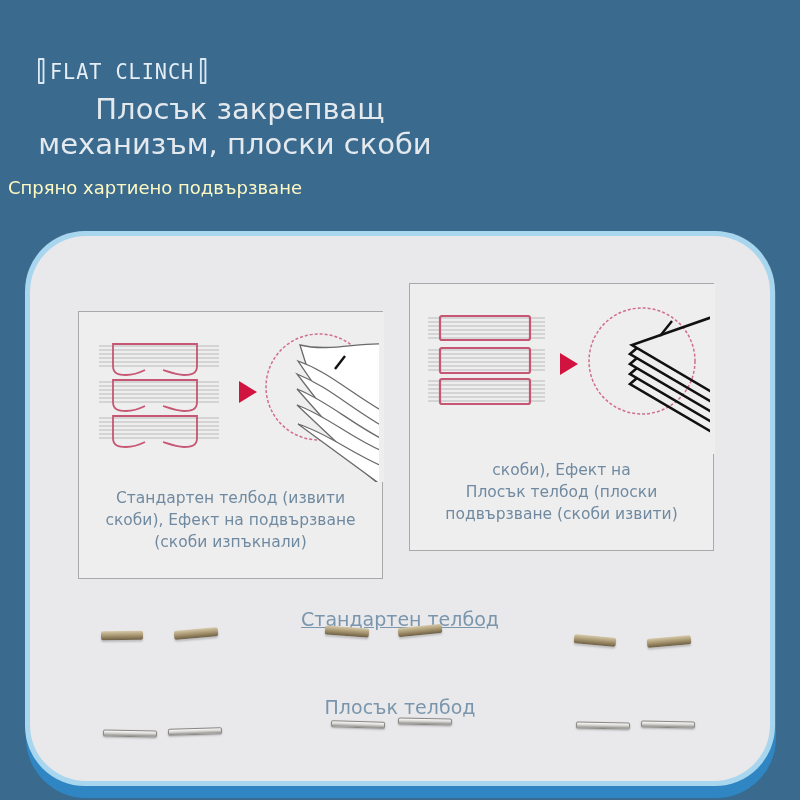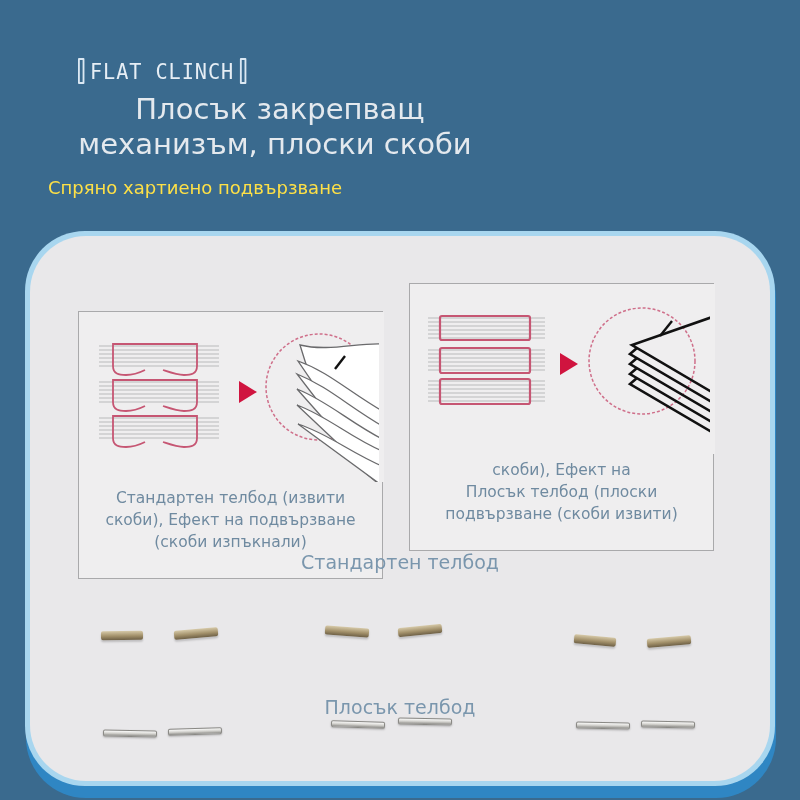--- a/index.html
+++ b/index.html
@@ -2,41 +2,41 @@
 <html><head>
 <meta charset="utf-8">
 <style>
   * { box-sizing: border-box; margin: 0; padding: 0; }
   html, body { width: 800px; height: 800px; overflow: hidden; }
   body {
     background: #3a6a8e;
     font-family: "DejaVu Sans", sans-serif;
     position: relative;
   }
-  .hero { position: absolute; left: 0; top: 0; width: 712px; height: 220px; margin-left: 40px; }
+  .hero { position: absolute; left: 0; top: 0; width: 712px; height: 220px; }
   .brand {
     position: absolute; left: 38px; top: 58px;
     color: #e6eef5; font-family: "DejaVu Sans Mono", monospace;
     font-size: 22px; letter-spacing: 1px; font-weight: 300;
     display: flex; align-items: center; gap: 6px;
     transform: scaleX(0.92); transform-origin: left center;
   }
   .brand .bar {
     display: inline-block; width: 7px; height: 26px;
     border: 2px solid #dbe8f3; border-radius: 1px;
   }
   .headline {
     position: absolute; left: 0; width: 470px; text-align: center;
     color: #e4e9ee; font-size: 29px; line-height: 38px; font-weight: 400;
   }
   .headline.l1 { top: 90px; left: 5px; width: 470px; padding-left: 0; }
   .headline.l2 { top: 125px; left: 0; }
   .subhead {
     position: absolute; left: 8px; top: 177px;
-    color: #fde047; font-size: 18px;
+    color: #fef9c3; font-size: 18px;
   }
 
   .card-shadow {
     position: absolute; left: 26px; top: 238px; width: 750px; height: 560px;
     background: #2f86c3; border-radius: 60px;
   }
   .card-rim {
     position: absolute; left: 25px; top: 231px; width: 750px; height: 555px;
     background: #a8d6ef; border-radius: 60px;
   }
@@ -54,21 +54,21 @@
   .panel svg { position: absolute; left: 0; top: 0; }
   .panel .caption {
     position: absolute; left: 10px; right: 10px; top: 175px;
     text-align: center; color: #6f8aa0; font-size: 15.5px; line-height: 22px;
   }
 
   .row-label {
     position: absolute; left: 0; width: 800px; text-align: center;
     color: #7a96ad; font-size: 19px;
   }
-  .row-label.std { top: 551px; }
+  .row-label.std { top: 608px; text-decoration: underline; }
   .row-label.flat { top: 668px; margin-top: 28px; }
 
   .staple {
     position: absolute; height: 8px; border-radius: 2px;
   }
   .staple.bent {
     background: linear-gradient(#d6c9a8, #a2906a 55%, #6e6046);
     box-shadow: 0 2px 2px rgba(0,0,0,0.18);
     height: 9px;
   }

